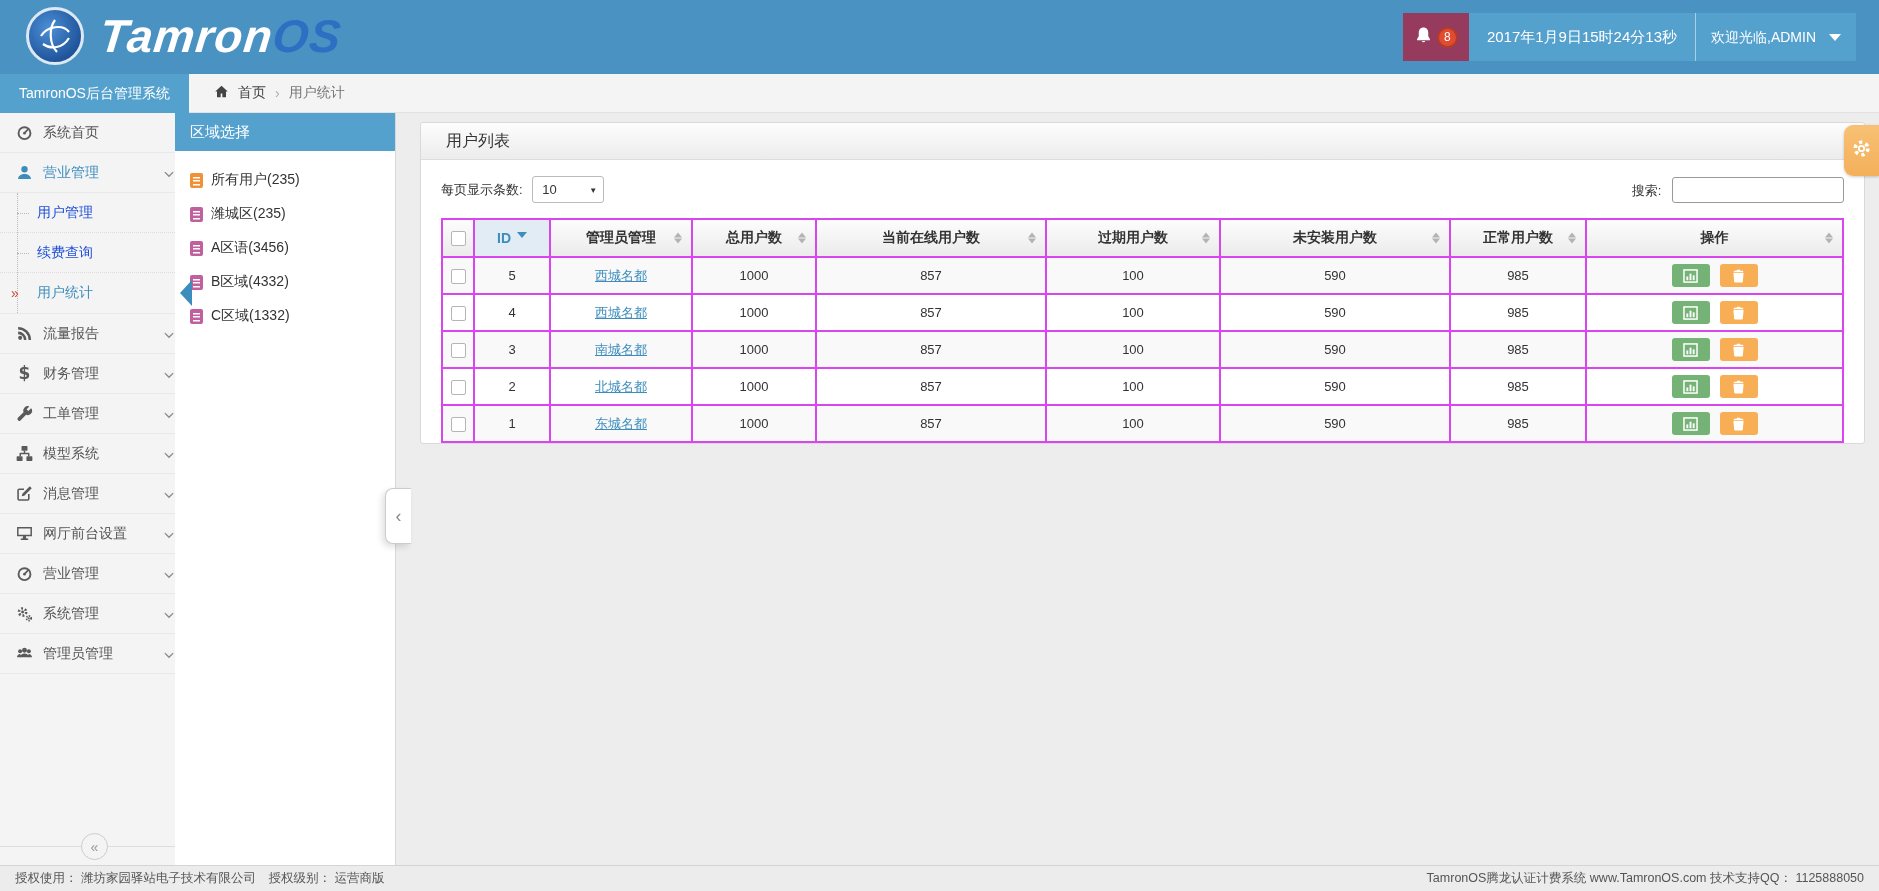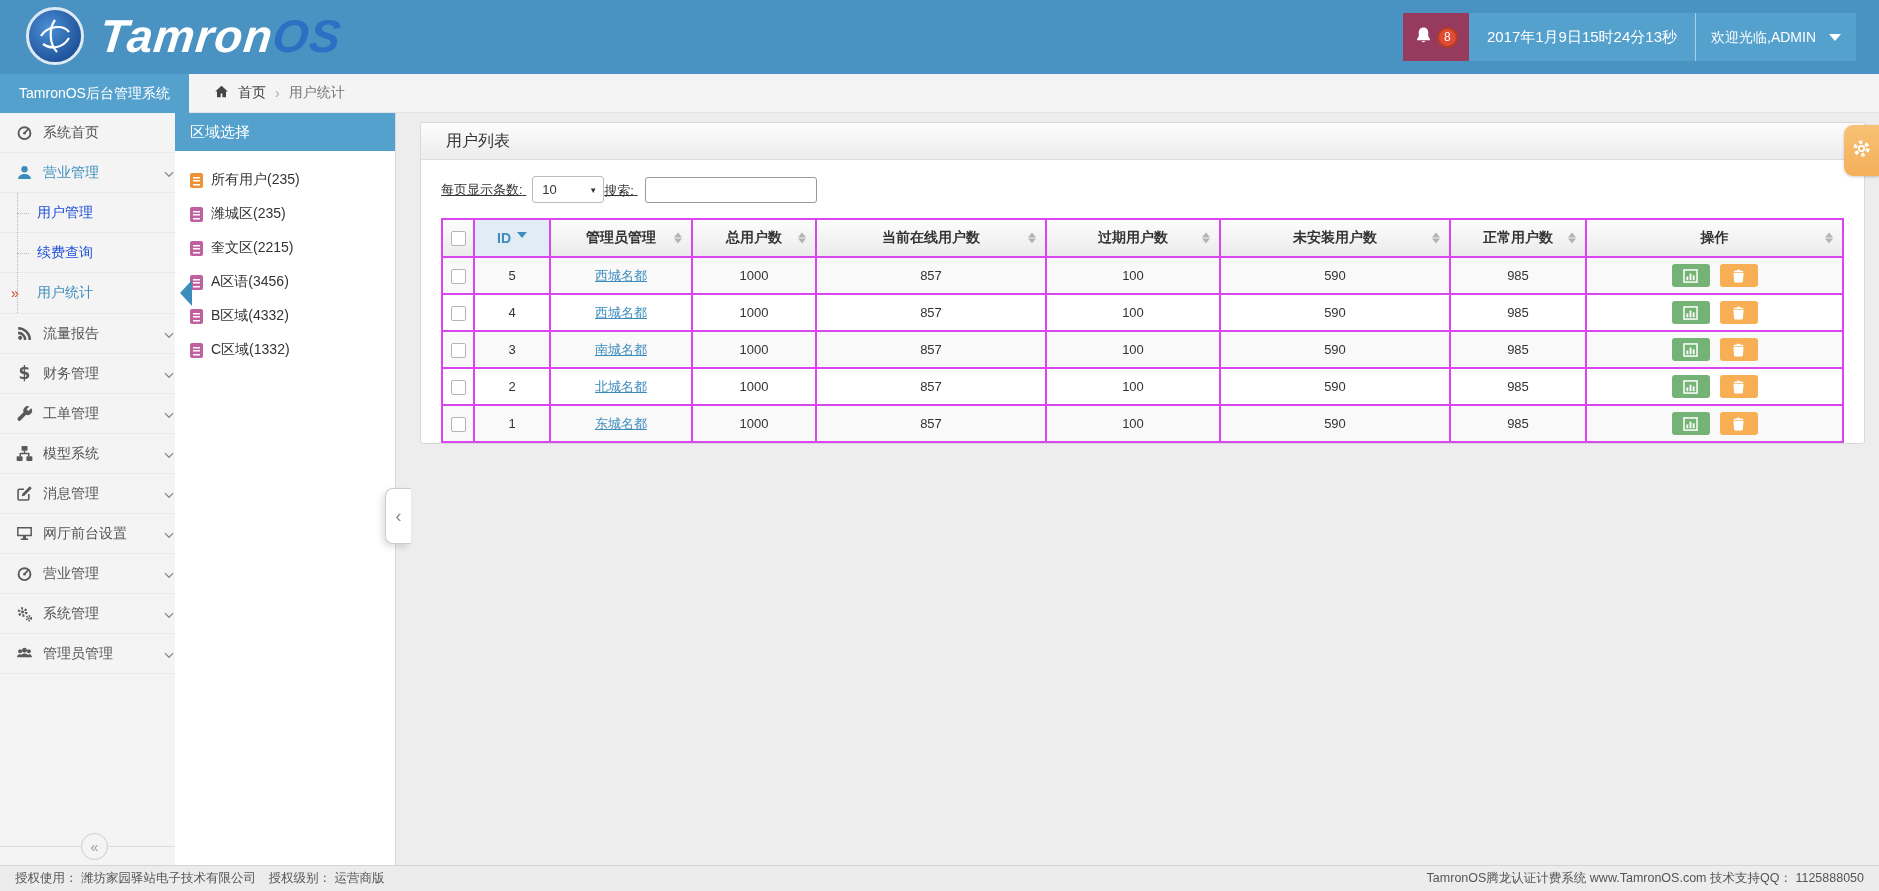--- a/index.html
+++ b/index.html
@@ -79,21 +79,21 @@
       display:flex;align-items:center;justify-content:center;color:#888;font-size:18px;z-index:10;cursor:pointer;}
 
   
   .main{position:absolute;left:410px;top:113px;right:0;bottom:26px;padding:5px 14px 0 10px;overflow:hidden;}
   .panel{background:#fff;border:1px solid #d9d9d9;border-radius:3px;}
   .panel-head{height:37px;line-height:36px;background:linear-gradient(#fdfdfd,#ececec);border-bottom:1px solid #ddd;
       font-size:16px;color:#333;padding-left:25px;border-radius:3px 3px 0 0;}
   .stats-body{height:385px;}
   .panel-list{margin-top:4px;}
   .list-body{padding:16px 20px 0;}
-  .toolbar{display:flex;justify-content:flex-start;align-items:center;font-size:13px;color:#333;text-decoration:underline;}
+  .toolbar{display:flex;justify-content:space-between;align-items:center;font-size:13px;color:#333;}
   .select-wrap{position:relative;display:inline-block;margin-left:6px;}
   select{appearance:none;-webkit-appearance:none;width:72px;height:27px;border:1px solid #bbb;border-radius:3px;
       background:#fff;font-size:13px;padding:0 0 0 9px;color:#333;cursor:pointer;}
   .sel-caret{position:absolute;right:7px;top:50%;transform:translateY(-50%);font-size:8px;color:#333;pointer-events:none;}
   .search input{width:172px;height:26px;border:1px solid #999;border-radius:3px;margin-left:7px;padding:0 6px;font-size:13px;}
 
   .data-table{width:100%;border-collapse:collapse;margin-top:15px;table-layout:fixed;}
   .data-table th,.data-table td{border:2px solid #d946ef;text-align:center;overflow:hidden;}
   .data-table th{height:38px;font-size:14px;color:#333;background:linear-gradient(#fdfdfd,#ebebeb);
       font-weight:bold;position:relative;cursor:pointer;}
@@ -337,24 +337,20 @@
         <div class="region-item">
           <span class="region-icon" style="background-color:#ef9136"></span>
           <span>所有用户(235)</span>
         </div>
         <div class="region-item">
           <span class="region-icon" style="background-color:#c0609f"></span>
           <span>潍城区(235)</span>
         </div>
         <div class="region-item">
           <span class="region-icon" style="background-color:#c0609f"></span>
-          <span>奎文区(2215)</span>
-        </div>
-        <div class="region-item">
-          <span class="region-icon" style="background-color:#c0609f"></span>
           <span>A区语(3456)</span>
         </div>
         <div class="region-item">
           <span class="region-icon" style="background-color:#c0609f"></span>
           <span>B区域(4332)</span>
         </div>
         <div class="region-item">
           <span class="region-icon" style="background-color:#c0609f"></span>
           <span>C区域(1332)</span>
         </div>

